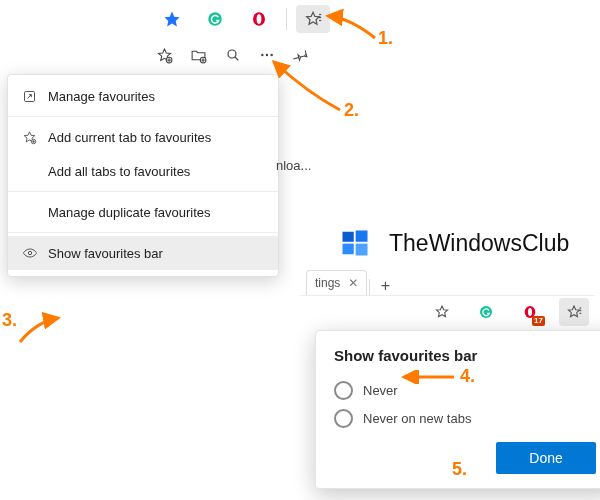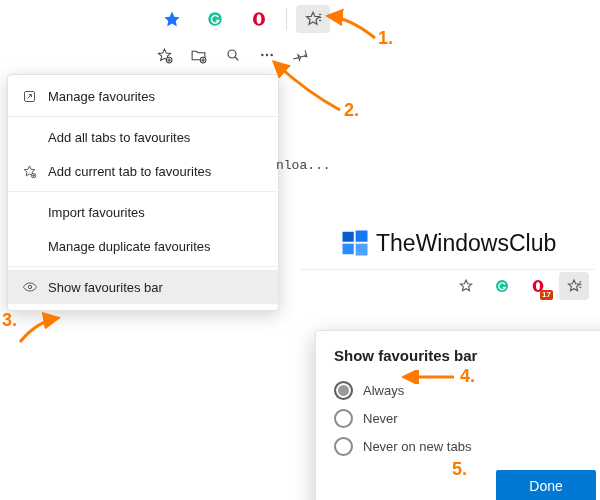--- a/index.html
+++ b/index.html
@@ -19,44 +19,44 @@
   
   .menu { position:absolute; left:7px; top:74px; width:270px; background:#fff; border:1px solid #e2e2e2; border-radius:4px; box-shadow:0 4px 18px rgba(0,0,0,.18); padding:4px 0 6px; }
   .menu-item { display:flex; align-items:center; height:34px; padding:0 6px 0 14px; cursor:default; font-size:13px; color:#222; }
   .menu-item .mi-icon { width:26px; display:flex; align-items:center; justify-content:flex-start; }
   .menu-item .mi-label { flex:1; }
   .menu-item.hover { background:#ededed; }
   .menu-item.indent .mi-icon { width:26px; }
   .menu-sep { height:1px; background:#eee; margin:3px 0; }
 
   
-  .bg-text { position:absolute; left:276px; top:158px; font-size:13px; color:#444;font-family:Liberation Mono, monospace; }
+  .bg-text { position:absolute; left:276px; top:158px; font-size:13px; color:#444; }
 
   
   .win2 { position:absolute; left:300px; top:269px; width:295px; }
   .win2-tabs { height:26px; display:flex; align-items:flex-end; padding-left:6px; }
   .tab { display:flex; align-items:center; gap:8px; height:24px; padding:0 8px; border:1px solid #ddd; border-bottom:none; border-radius:4px 4px 0 0; background:#fff; font-size:12px; color:#555; }
   .tab-close { color:#777; }
   .tab-add { width:26px; text-align:center; color:#555; font-size:16px; }
-  .win2-toolbar { height:32px; display:flex; align-items:center; justify-content:flex-end; gap:6px; padding-right:6px; border-top:1px solid #eee; }
+  .win2-toolbar { height:32px; display:flex; align-items:center; justify-content:flex-end; gap:14px; padding-right:6px; border-top:1px solid #eee; }
   .tbtn { width:30px; height:28px; display:flex; align-items:center; justify-content:center; border-radius:4px; position:relative; }
   .tbtn.active { background:#e8e8e8; }
   .badge { position:absolute; bottom:0; right:0; background:#d83b01; color:#fff; font-size:8px; font-weight:600; line-height:10px; padding:0 2px; border-radius:2px; }
 
   
   .popup { position:absolute; left:315px; top:330px; width:262px; background:#fff; border:1px solid #e4e4e4; border-radius:4px; box-shadow:0 6px 22px rgba(0,0,0,.22); padding:16px 18px 14px; }
   .popup h3 { margin:0 0 12px 0; font-size:15px; font-weight:600; color:#222; }
   .radio-row { display:flex; align-items:center; gap:10px; height:28px; font-size:13px; color:#444; }
   .radio { width:15px; height:15px; border:2px solid #8a8a8a; border-radius:50%; position:relative; }
   .radio.sel { border-color:#5f5f5f; background:#9a9a9a; box-shadow:inset 0 0 0 2px #fff; }
   .done-btn { display:block; margin:10px 0 0 auto; width:100px; height:32px; background:#0078d4; color:#fff; text-align:center; line-height:32px; font-size:14px; border-radius:2px; }
 
   
   .watermark { position:absolute; left:340px; top:228px; display:flex; align-items:center; gap:6px; }
-  .watermark .txt { font-size:23px; font-weight:500; color:#111; }
+  .watermark .txt { font-size:23px; font-weight:500; color:#111;margin-left:13px; }
 
   
   .ann { position:absolute; color:#ff7a00; font-weight:700; font-size:18px; pointer-events:none; }
   .arrow { position:absolute; pointer-events:none; }
 </style>
 </head>
 <body>
 
 <div class="topbar">
   <div class="icon-slot">
@@ -128,40 +128,36 @@
   <div class="menu-item">
     <span class="mi-icon">
         <svg width="15" height="15" viewBox="0 0 24 24" fill="none" stroke="#555" stroke-width="1.6">
           <rect x="4" y="4" width="16" height="16" rx="2"></rect>
           <path d="M9 15l6-6M15 9h-4m4 0v4"></path>
         </svg>
       </span>
     <span class="mi-label">Manage favourites</span>
   </div>
   <div class="menu-sep"></div>
-  <div class="menu-item indent">
-    <span class="mi-icon"></span>
-    <span class="mi-label">Add all tabs to favourites</span>
-  </div>
   <div class="menu-item">
     <span class="mi-icon">
         <svg width="15" height="15" viewBox="0 0 24 24" fill="none" stroke="#555" stroke-width="1.5">
           <polygon points="12 3 14.5 8.5 20.5 9 16 13 17.3 19 12 16 6.7 19 8 13 3.5 9 9.5 8.5"></polygon>
           <circle cx="18.5" cy="18.5" r="3.5" fill="#fff"></circle>
           <line x1="18.5" y1="16.5" x2="18.5" y2="20.5"></line>
           <line x1="16.5" y1="18.5" x2="20.5" y2="18.5"></line>
         </svg>
       </span>
     <span class="mi-label">Add current tab to favourites</span>
   </div>
-  <div class="menu-sep"></div>
   <div class="menu-item indent">
     <span class="mi-icon"></span>
-    <span class="mi-label">Import favourites</span>
-  </div>
+    <span class="mi-label">Add all tabs to favourites</span>
+  </div>
+  <div class="menu-sep"></div>
   <div class="menu-item indent">
     <span class="mi-icon"></span>
     <span class="mi-label">Manage duplicate favourites</span>
   </div>
   <div class="menu-sep"></div>
   <div class="menu-item hover">
     <span class="mi-icon">
         <svg width="16" height="16" viewBox="0 0 24 24" fill="none" stroke="#555" stroke-width="1.5">
           <path d="M2 12s3.5-6 10-6 10 6 10 6-3.5 6-10 6S2 12 2 12z"></path>
           <circle cx="12" cy="12" r="2.5"></circle>
@@ -177,20 +173,28 @@
   <svg width="30" height="30" viewBox="0 0 24 24">
     <rect x="2" y="3" width="9" height="8" fill="#0b5ccf"></rect>
       <rect x="12.5" y="2" width="9.5" height="9" fill="#1877f2"></rect>
     <rect x="2" y="12.5" width="9" height="8.5" fill="#2a8cff"></rect>
       <rect x="12.5" y="12.5" width="9.5" height="9.5" fill="#4da3ff"></rect>
   </svg>
   <span class="txt">TheWindowsClub</span>
 </div>
 
 <div class="win2">
+  <div class="win2-tabs">
+    <div class="tab">
+      <span>tings</span>
+      <span class="tab-close">✕</span>
+    </div>
+    <div style="width:1px;height:16px;background:#ddd;margin:0 2px;"></div>
+    <div class="tab-add">+</div>
+  </div>
   <div class="win2-toolbar">
     <div class="tbtn">
         <svg width="16" height="16" viewBox="0 0 24 24" fill="none" stroke="#555" stroke-width="1.6">
           <polygon points="12 3 14.5 8.5 20.5 9 16 13 17.3 19 12 16 6.7 19 8 13 3.5 9 9.5 8.5"></polygon>
         </svg>
       </div>
     <div class="tbtn">
         <svg width="16" height="16" viewBox="0 0 24 24">
           <circle cx="12" cy="12" r="9" fill="#15c39a"></circle>
           <path d="M16 9a5 5 0 1 0 1 5h-3" stroke="#fff" stroke-width="2" fill="none" stroke-linecap="round"></path>
@@ -210,24 +214,20 @@
           <line x1="20" y1="10" x2="23" y2="10"></line>
           <line x1="20" y1="14" x2="23" y2="14"></line>
         </svg>
       </div>
   </div>
 </div>
 
 <div class="popup">
   <h3>Show favourites bar</h3>
   <div class="radio-row">
-    <span class="radio sel"></span>
-    <span>Always</span>
-  </div>
-  <div class="radio-row">
     <span class="radio"></span>
     <span>Never</span>
   </div>
   <div class="radio-row">
     <span class="radio"></span>
     <span>Never on new tabs</span>
   </div>
   <div class="done-btn">Done</div>
 </div>
 

